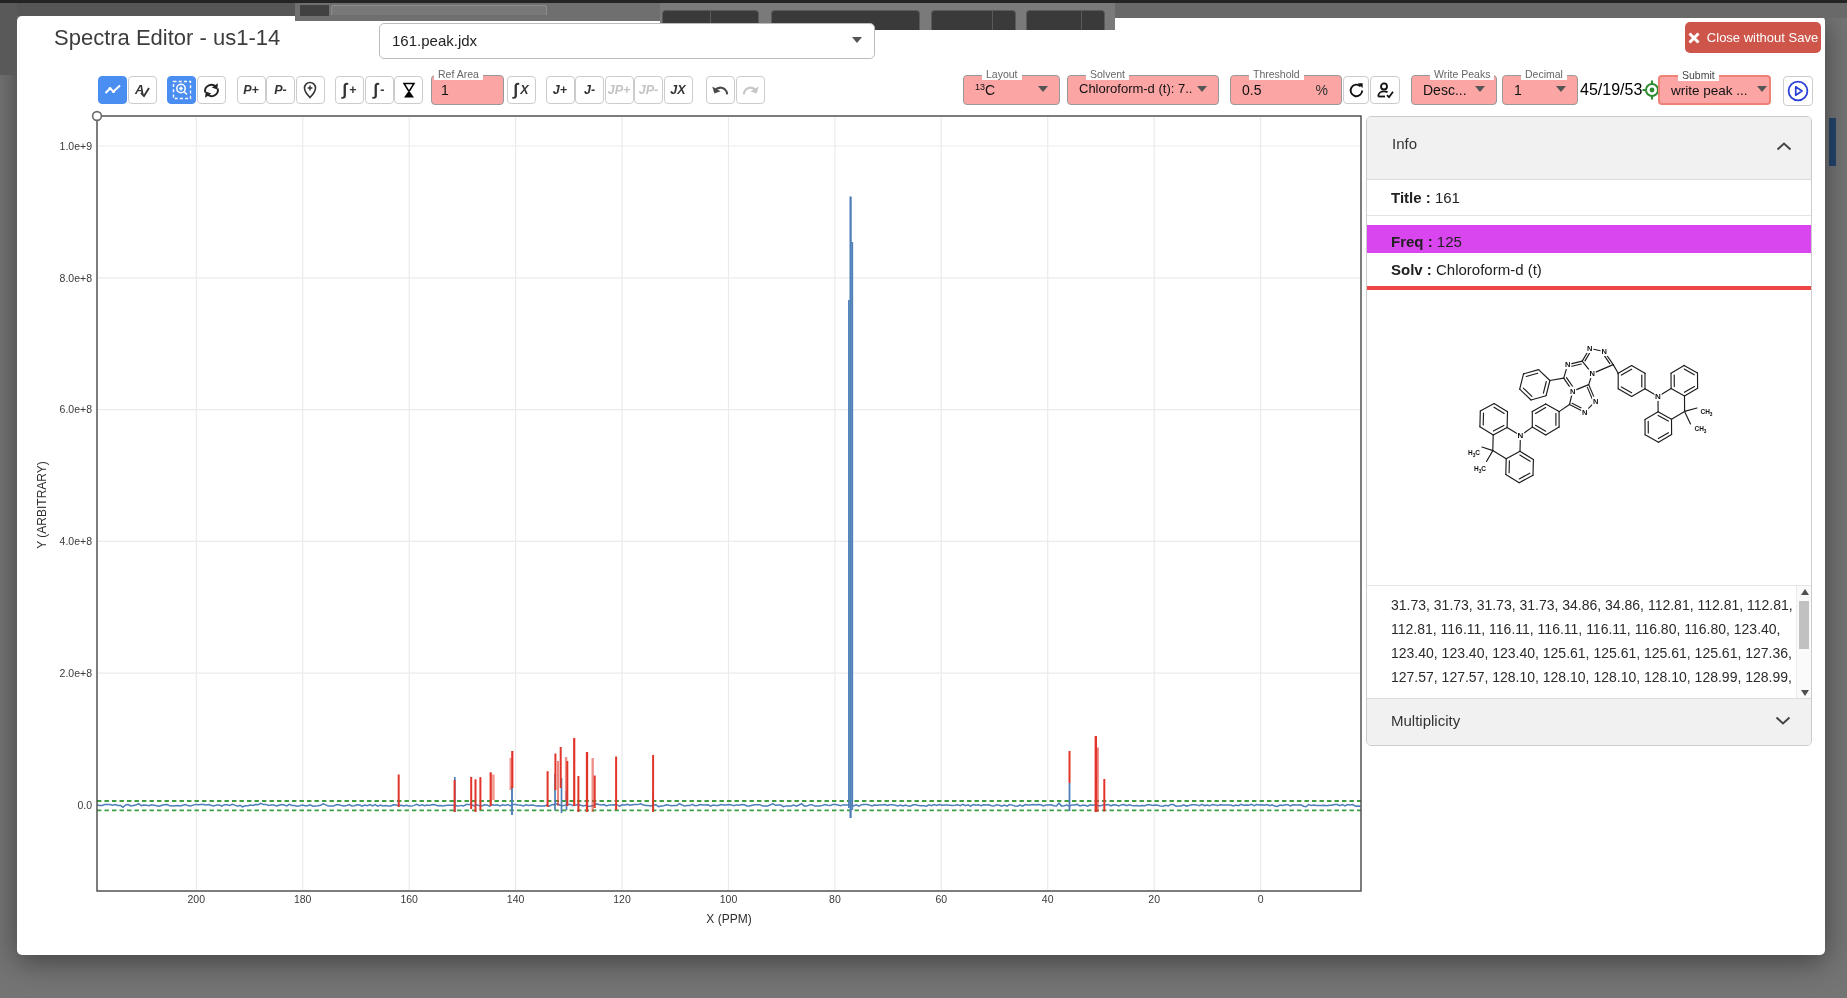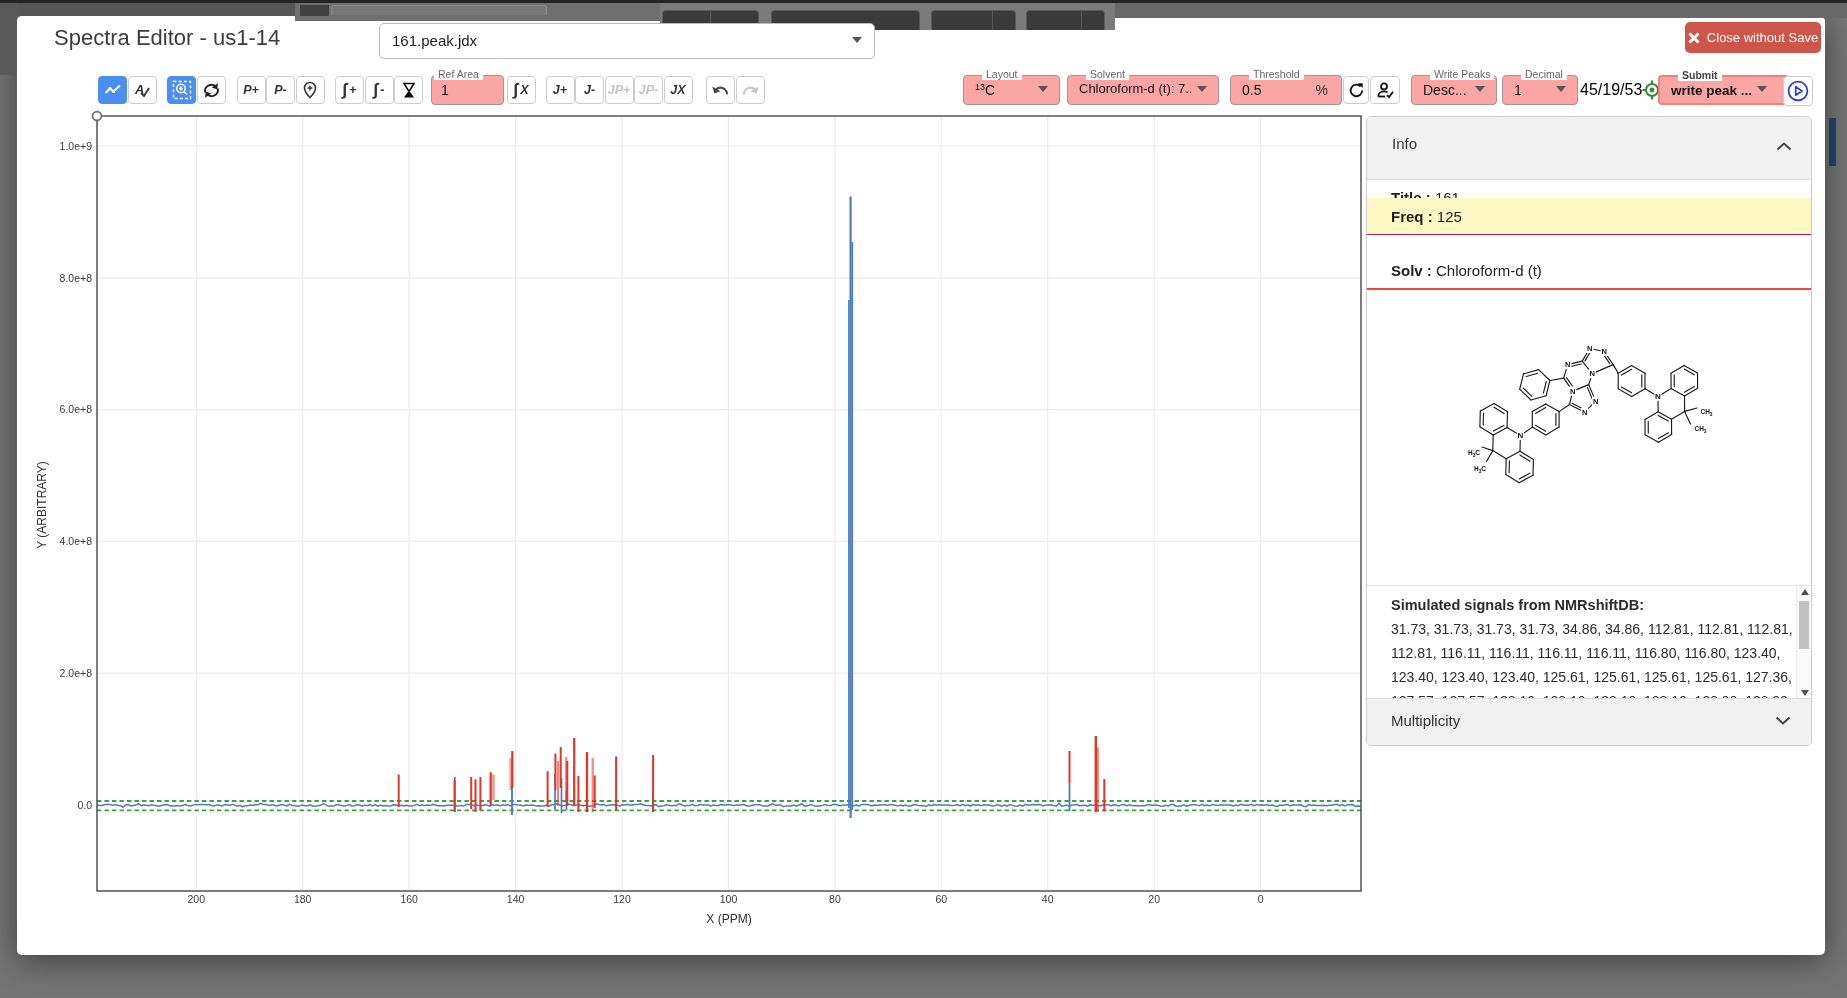--- a/index.html
+++ b/index.html
@@ -157,21 +157,21 @@
     <span class="lab" style="left:18px;">Decimal</span>
     <div class="val" style="font-size:14px;">1</div>
   </div>
 <div class="caret" style="left:1556px;top:86px;"></div>
 <div class="abs" style="left:1580px;top:81px;font-size:16px;color:#000000;">45/19/53</div>
 <svg class="abs" style="left:1642px;top:80px;" width="20" height="20" viewBox="0 0 20 20">
     <circle cx="10" cy="10" r="6" fill="none" stroke="#2f8b30" stroke-width="2"></circle>
     <circle cx="10" cy="10" r="2.4" fill="#2f8b30"></circle>
     <path d="M10 0.5 V4 M10 16 V19.5 M0.5 10 H4 M16 10 H19.5" stroke="#2f8b30" stroke-width="2"></path>
   </svg>
-<div class="sel" style="left:1658px;width:131px;border:2px solid #ee8277;font-weight:bold;">
+<div class="sel" style="left:1658px;width:113px;border:2px solid #ee8277;">
     <span class="lab" style="color:#444;">Submit</span>
     <div class="val" style="font-size:13.5px;">write peak ...</div>
   </div>
 <div class="caret" style="left:1757px;top:86px;"></div>
 <button class="tb" style="left:1783px;width:30px;height:30px;">
     <svg width="22" height="22" viewBox="0 0 22 22">
       <circle cx="11" cy="11" r="9.4" fill="none" stroke="#2c3fd4" stroke-width="1.8"></circle>
       <path d="M8.7 6.8 L15 11 L8.7 15.2 Z" fill="none" stroke="#2c3fd4" stroke-width="1.7" stroke-linejoin="round"></path>
     </svg>
   </button>
@@ -256,25 +256,24 @@
 <text x="729" y="923" font-size="12" fill="#2e2e2e" text-anchor="middle">X (PPM)</text>
 <text x="46" y="505" font-size="12" fill="#2e2e2e" text-anchor="middle" transform="rotate(-90 46 505)">Y (ARBITRARY)</text>
   </svg>
 <div class="abs" style="left:1366px;top:116px;width:446px;height:630px;background:#fff;border:1px solid #ccc;border-radius:5px;overflow:hidden;">
 <div style="position:absolute;left:0;top:0;width:100%;height:63px;background:#f1f1f1;border-bottom:1px solid #dcdcdc;"></div>
 <div class="abs" style="left:25px;top:18px;font-size:15px;color:#333;">Info</div>
 <svg class="abs" style="left:409px;top:25px;" width="16" height="9" viewBox="0 0 16 9">
       <path d="M1.5 7.5 L8 1.5 L14.5 7.5" fill="none" stroke="#444" stroke-width="2"></path>
     </svg>
 <div class="row" style="top:63px;height:36px;border-bottom:1px solid #e4e4e4;background:#fff;"><b>Title :&nbsp;</b> 161</div>
-<div class="row" style="top:81px;height:37px;border-bottom:1px solid #be185d;background:#fef9c3;"><b>Freq :&nbsp;</b> 125</div>
-<div class="row" style="top:136px;height:37px;border-bottom:2px solid #ef4444;background:#fff;"><b>Solv :&nbsp;</b> Chloroform-d (t)</div>
+<div class="row" style="top:108px;height:37px;border-bottom:5px solid #be185d;background:#d946ef;"><b>Freq :&nbsp;</b> 125</div>
+<div class="row" style="top:136px;height:37px;border-bottom:4px solid #ef4444;background:#fff;"><b>Solv :&nbsp;</b> Chloroform-d (t)</div>
 <div style="position:absolute;left:0;top:468px;width:100%;height:113px;border-top:1px solid #e4e4e4;overflow:hidden;">
       <div style="padding:7px 40px 0 24px;font-size:14px;line-height:24px;color:#2b2b2b;white-space:nowrap;">
-        <div style="font-weight:bold;font-size:14.5px;">Simulated signals from NMRshiftDB:</div>
         <div>31.73, 31.73, 31.73, 31.73, 34.86, 34.86, 112.81, 112.81, 112.81,</div>
         <div>112.81, 116.11, 116.11, 116.11, 116.11, 116.80, 116.80, 123.40,</div>
         <div>123.40, 123.40, 123.40, 125.61, 125.61, 125.61, 125.61, 127.36,</div>
         <div>127.57, 127.57, 128.10, 128.10, 128.10, 128.10, 128.99, 128.99,</div>
       </div>
       <div style="position:absolute;right:0;top:0;width:15px;height:113px;background:#fafafa;border-left:1px solid #ebebeb;">
         <div style="position:absolute;top:3px;left:3.5px;width:0;height:0;border-left:4px solid transparent;border-right:4px solid transparent;border-bottom:6px solid #505050;"></div>
         <div style="position:absolute;top:15px;left:2px;width:10px;height:48px;background:#c1c1c1;"></div>
         <div style="position:absolute;bottom:3px;left:3.5px;width:0;height:0;border-left:4px solid transparent;border-right:4px solid transparent;border-top:6px solid #505050;"></div>
       </div>

